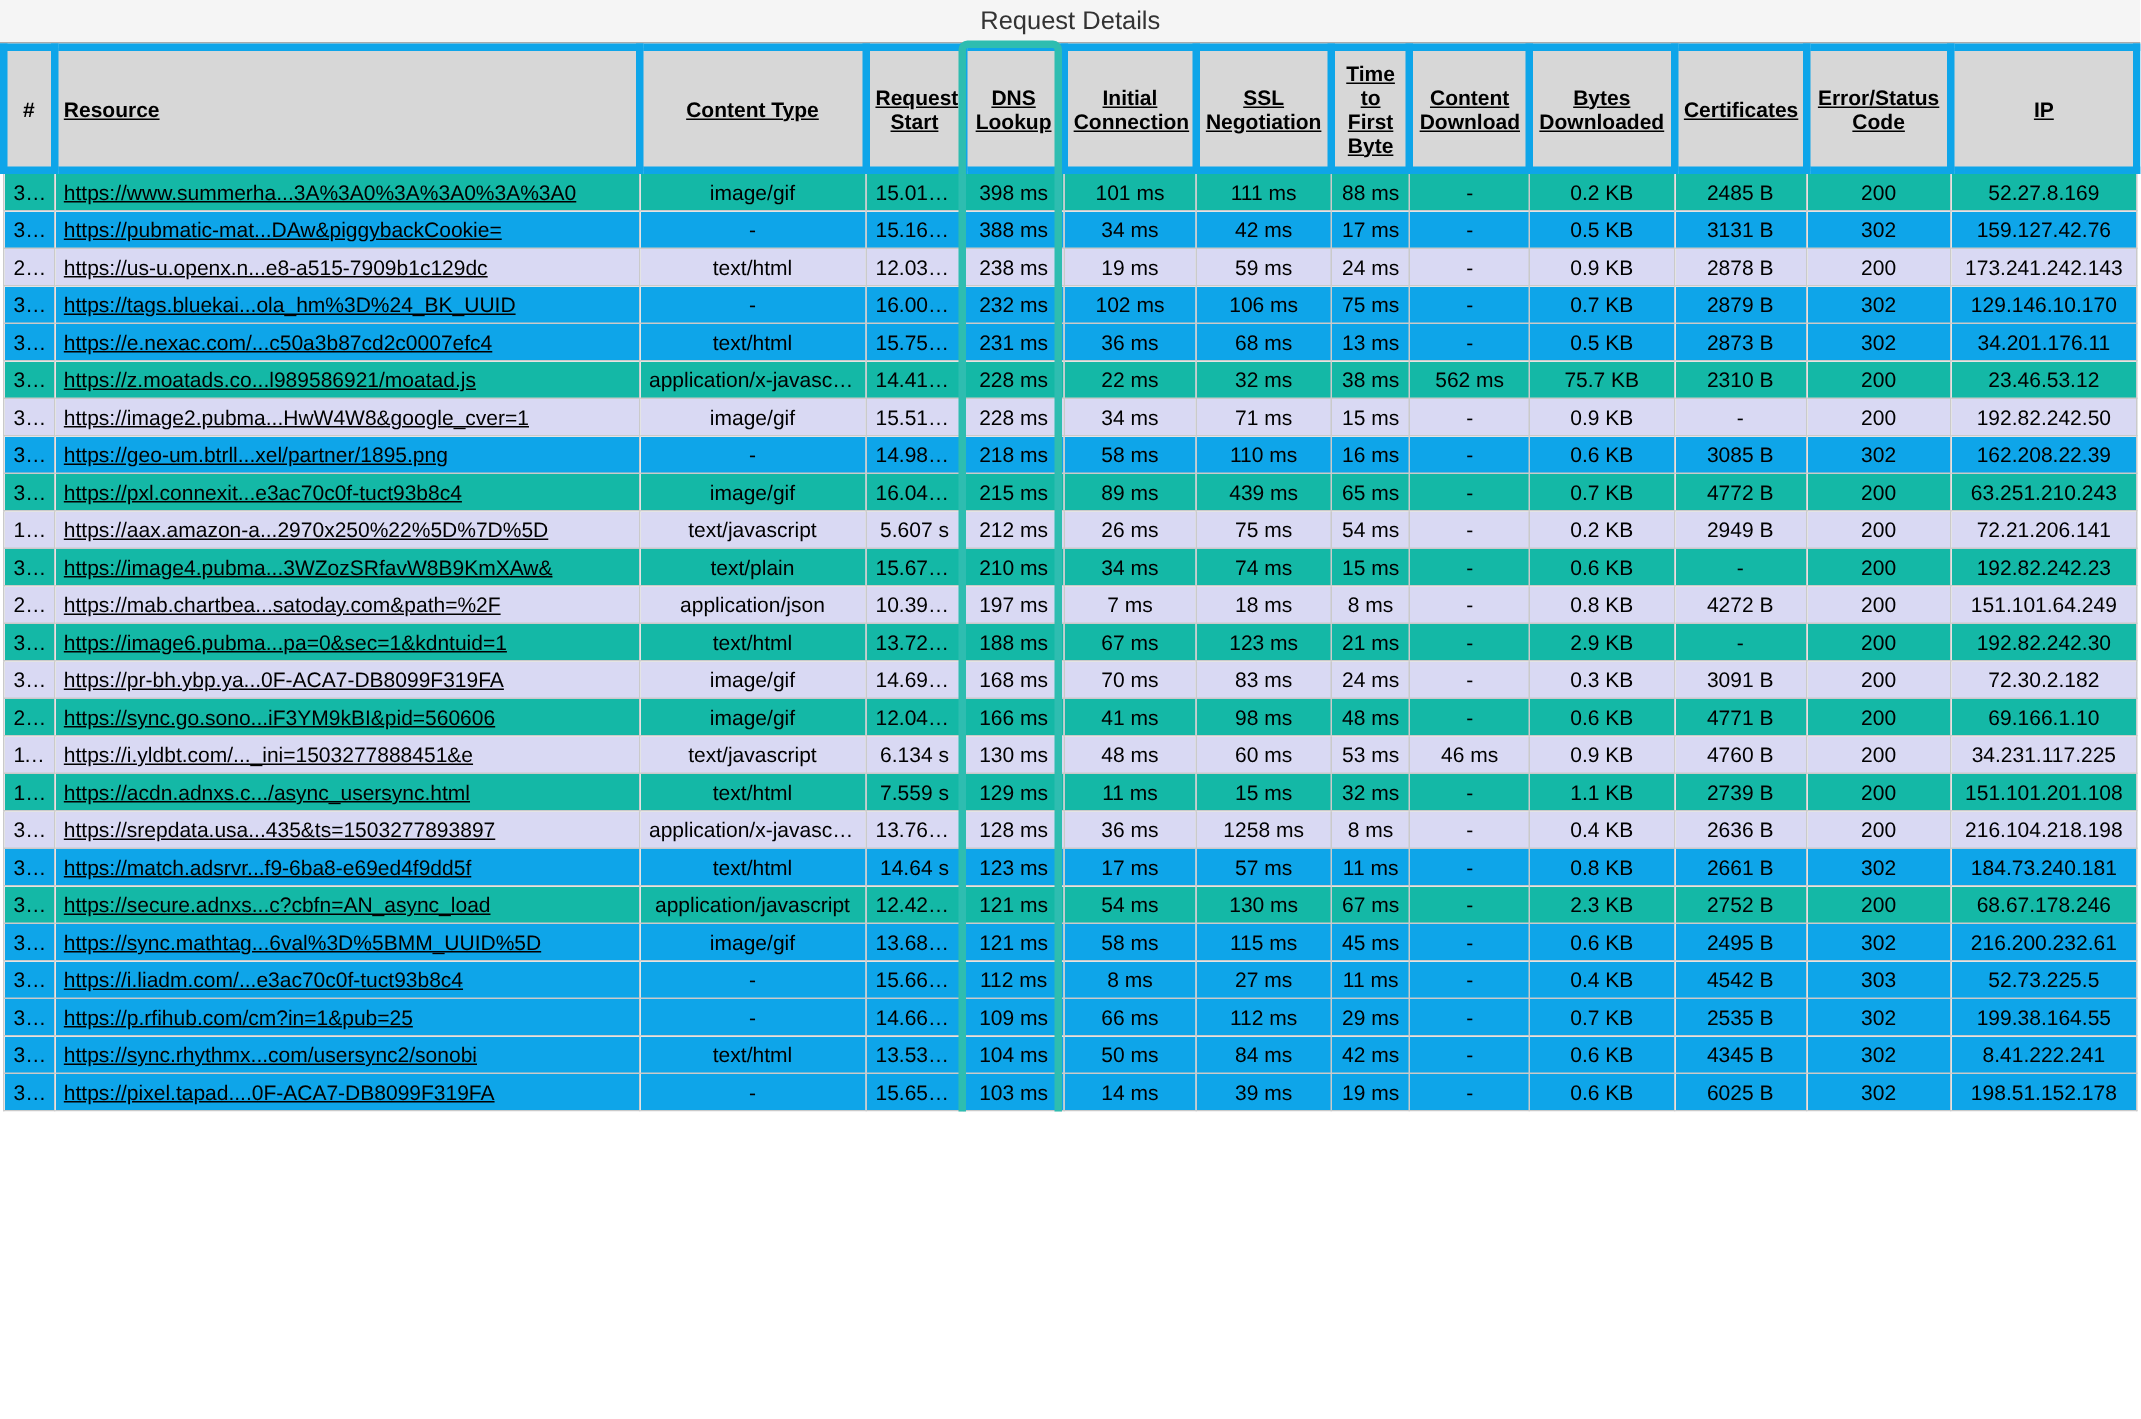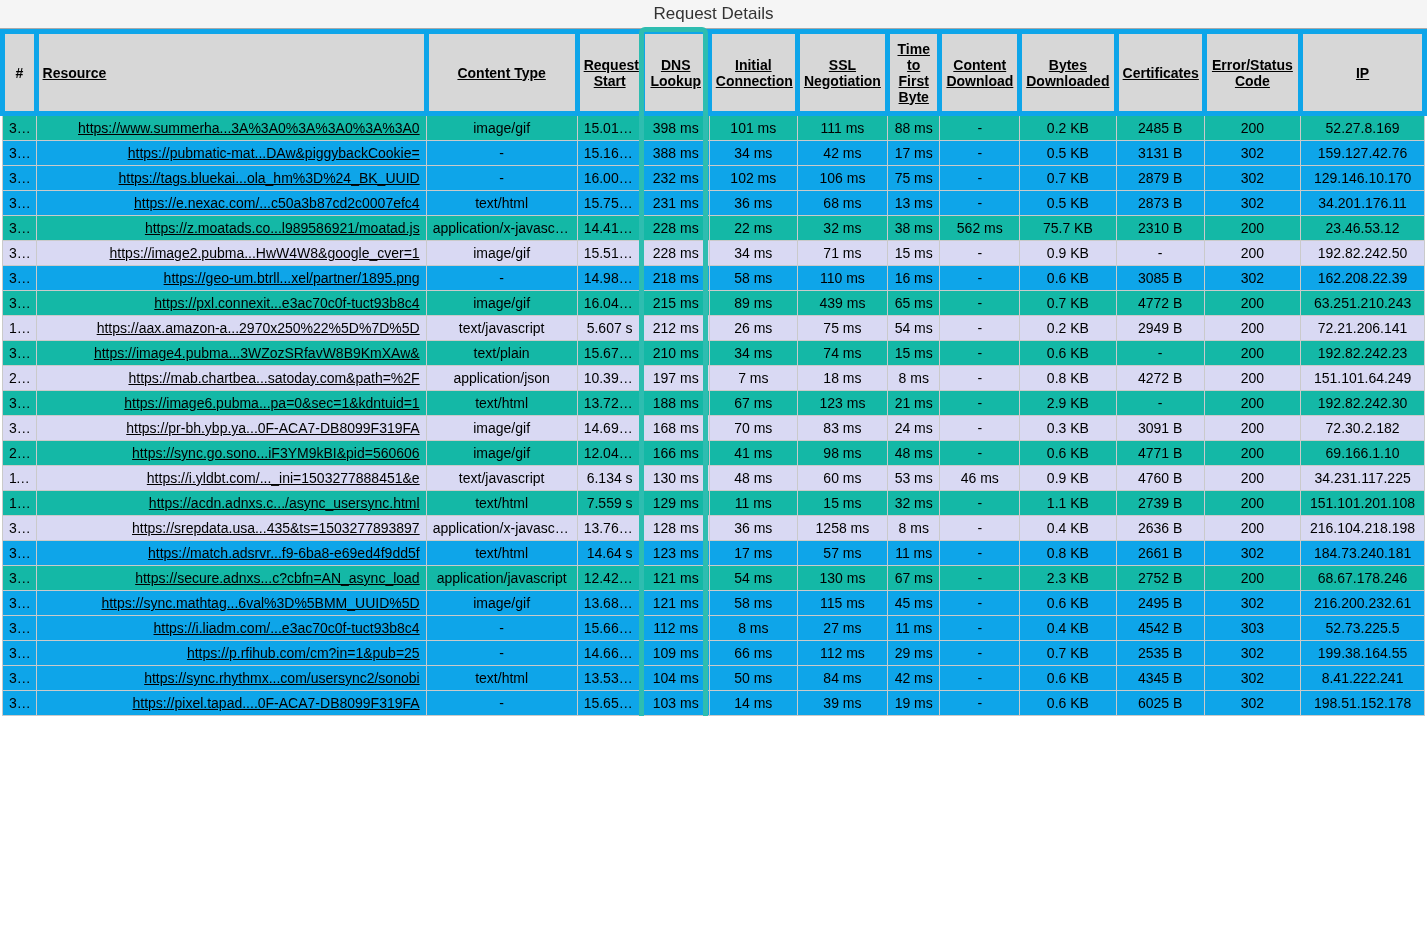--- a/index.html
+++ b/index.html
@@ -2,21 +2,21 @@
 <html><head>
   <meta charset="utf-8">
   <style>
     * { box-sizing: border-box; margin: 0; padding: 0; }
     body { font-family: Arial, Helvetica, sans-serif; font-size: 14px; background: #fff; }
     .title { text-align: center; font-size: 17px; color: #333; background: #f5f5f5; padding: 4px 0 4px 0; border-bottom: 1px solid #aaa;}
     table { border-collapse: collapse; width: 100%; table-layout: fixed; }
     thead tr.header-row { background: #d7d7d7; }
     th { border: 5px solid #0ea5e9; padding: 6px 4px; font-weight: bold; color: #000; font-size: 14px; text-decoration: underline; cursor: pointer; white-space: normal; vertical-align: middle; height: 82px;}
     td { border: 1px solid #cacaca; padding: 4px 6px; text-align: center; font-size: 14px; overflow: hidden; white-space: nowrap; text-overflow: ellipsis;}
-    td.resource { text-align: right; text-decoration: underline; color:#000; }
+    td.resource { text-align: left; text-decoration: underline; color:#000; }
     td.num { text-align: right; padding-right: 10px;}
     tr.row-even { background: #14b8a6; }
     tr.row-odd  { background: #d9d9f3; }
     tr.hl       { background: #0ea5e9; }
     .col-num { width: 32px; }
     .col-resource { width: 372px; }
     .col-ctype { width: 144px; }
     .col-reqstart { width: 62px; }
     .col-dns { width: 64px; }
     .col-initconn { width: 84px; }
@@ -99,20 +99,35 @@
           <td>388 ms</td>
           <td>34 ms</td>
           <td>42 ms</td>
           <td>17 ms</td>
           <td>-</td>
           <td>0.5 KB</td>
           <td>3131 B</td>
           <td>302</td>
           <td>159.127.42.76</td>
         </tr>
+        <tr class="row-odd">
+          <td class="num">295</td>
+          <td class="resource">https://us-u.openx.n...e8-a515-7909b1c129dc</td>
+          <td>text/html</td>
+          <td>12.034 s</td>
+          <td>238 ms</td>
+          <td>19 ms</td>
+          <td>59 ms</td>
+          <td>24 ms</td>
+          <td>-</td>
+          <td>0.9 KB</td>
+          <td>2878 B</td>
+          <td>200</td>
+          <td>173.241.242.143</td>
+        </tr>
         <tr class="hl">
           <td class="num">392</td>
           <td class="resource">https://tags.bluekai...ola_hm%3D%24_BK_UUID</td>
           <td>-</td>
           <td>16.004 s</td>
           <td>232 ms</td>
           <td>102 ms</td>
           <td>106 ms</td>
           <td>75 ms</td>
           <td>-</td>

